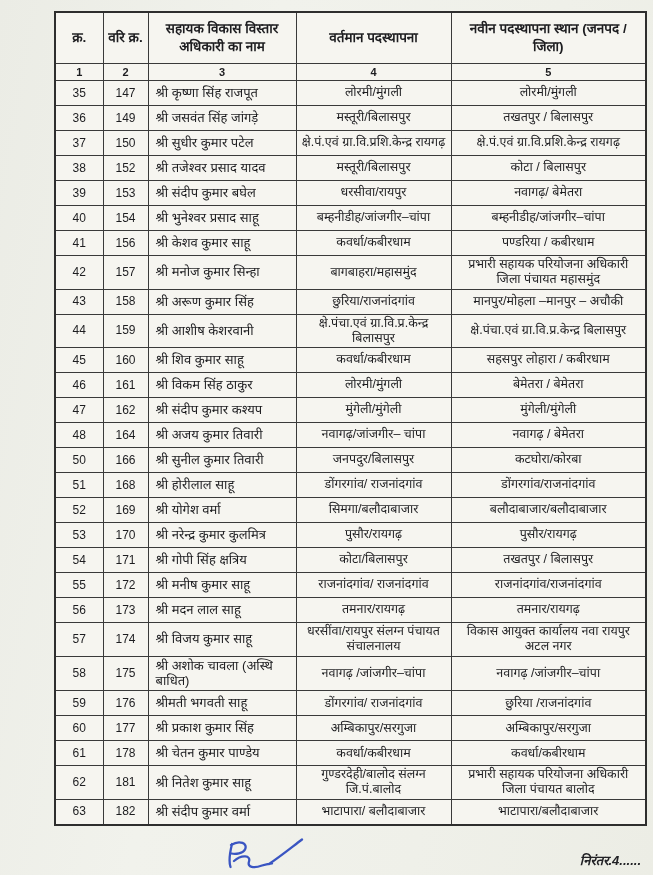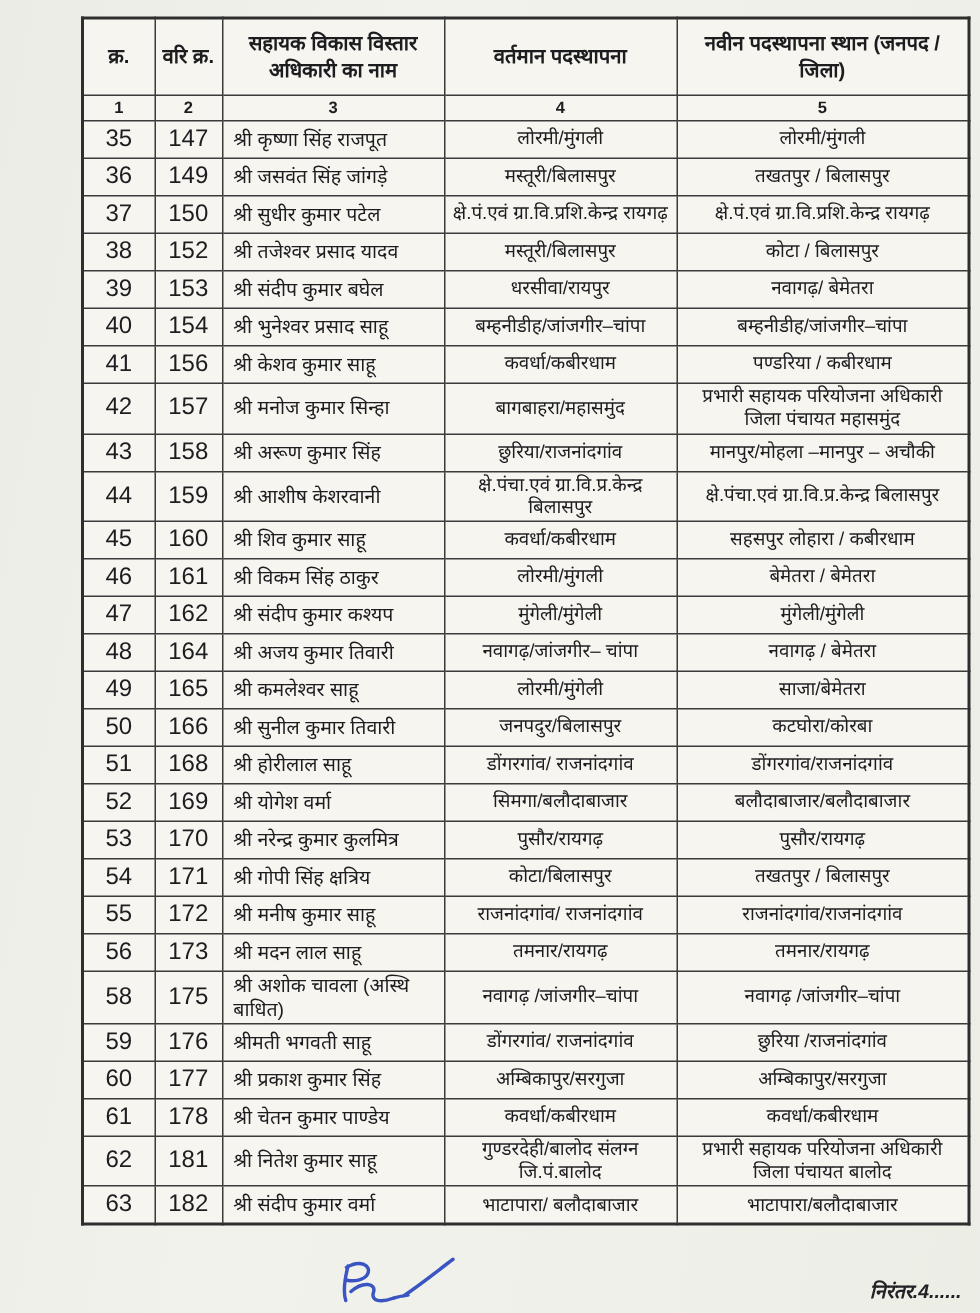--- a/index.html
+++ b/index.html
@@ -57,21 +57,21 @@
     height: 22px;
     padding: 1px 3px;
     line-height: 1.22;
   }
   .doc-table tbody td.name-cell {
     text-align: left;
     padding-left: 7px;
     font-size: 13px;
   }
   .doc-table tbody td.num-cell {
-    font-size: 16px;
+    font-size: 12px;
   }
   .continuation {
     position: absolute;
     right: 12px;
     top: 851px;
     font-size: 13px;
     font-weight: bold;
     color: #222226;
     font-style: italic;
   }
@@ -205,27 +205,20 @@
           <td>मुंगेली/मुंगेली</td>
         </tr>
         <tr>
           <td class="num-cell">48</td>
           <td class="num-cell">164</td>
           <td class="name-cell">श्री अजय कुमार तिवारी</td>
           <td>नवागढ़/जांजगीर– चांपा</td>
           <td>नवागढ़ / बेमेतरा</td>
         </tr>
         <tr>
-          <td class="num-cell">49</td>
-          <td class="num-cell">165</td>
-          <td class="name-cell">श्री कमलेश्वर साहू</td>
-          <td>लोरमी/मुंगेली</td>
-          <td>साजा/बेमेतरा</td>
-        </tr>
-        <tr>
           <td class="num-cell">50</td>
           <td class="num-cell">166</td>
           <td class="name-cell">श्री सुनील कुमार तिवारी</td>
           <td>जनपदुर/बिलासपुर</td>
           <td>कटघोरा/कोरबा</td>
         </tr>
         <tr>
           <td class="num-cell">51</td>
           <td class="num-cell">168</td>
           <td class="name-cell">श्री होरीलाल साहू</td>
@@ -259,20 +252,27 @@
           <td class="name-cell">श्री मनीष कुमार साहू</td>
           <td>राजनांदगांव/ राजनांदगांव</td>
           <td>राजनांदगांव/राजनांदगांव</td>
         </tr>
         <tr>
           <td class="num-cell">56</td>
           <td class="num-cell">173</td>
           <td class="name-cell">श्री मदन लाल साहू</td>
           <td>तमनार/रायगढ़</td>
           <td>तमनार/रायगढ़</td>
+        </tr>
+        <tr>
+          <td class="num-cell">57</td>
+          <td class="num-cell">174</td>
+          <td class="name-cell">श्री विजय कुमार साहू</td>
+          <td>धरसींवा/रायपुर संलग्न पंचायत संचालनालय</td>
+          <td>विकास आयुक्त कार्यालय नवा रायपुर अटल नगर</td>
         </tr>
         <tr>
           <td class="num-cell">58</td>
           <td class="num-cell">175</td>
           <td class="name-cell">श्री अशोक चावला (अस्थि बाधित)</td>
           <td>नवागढ़ /जांजगीर–चांपा</td>
           <td>नवागढ़ /जांजगीर–चांपा</td>
         </tr>
         <tr>
           <td class="num-cell">59</td>

